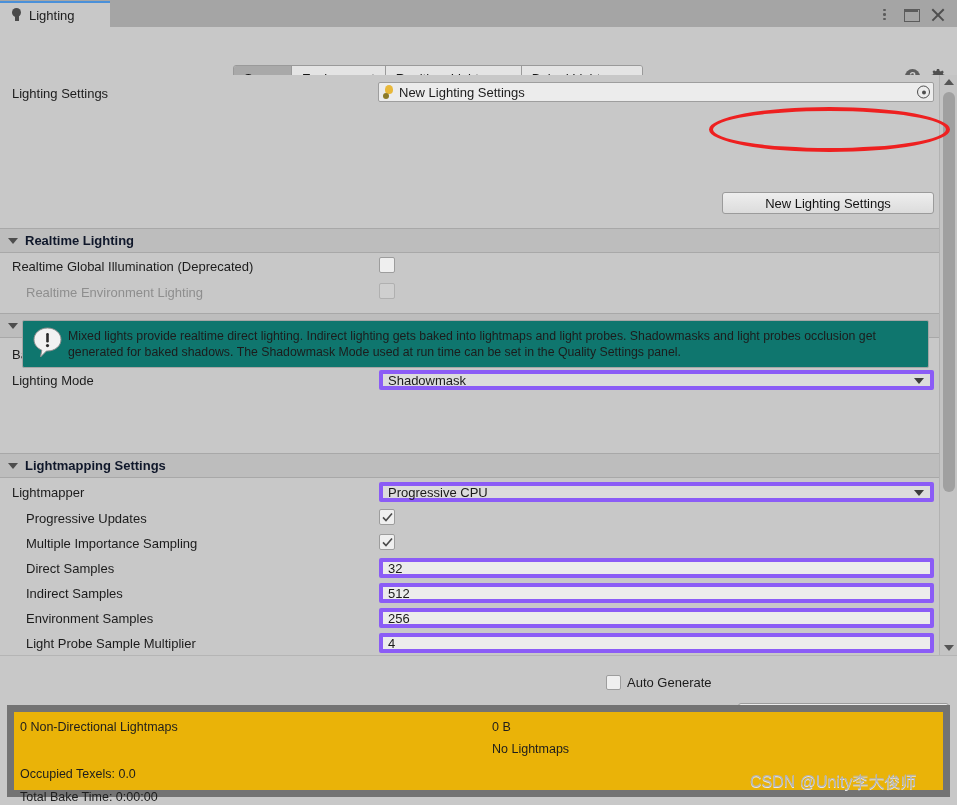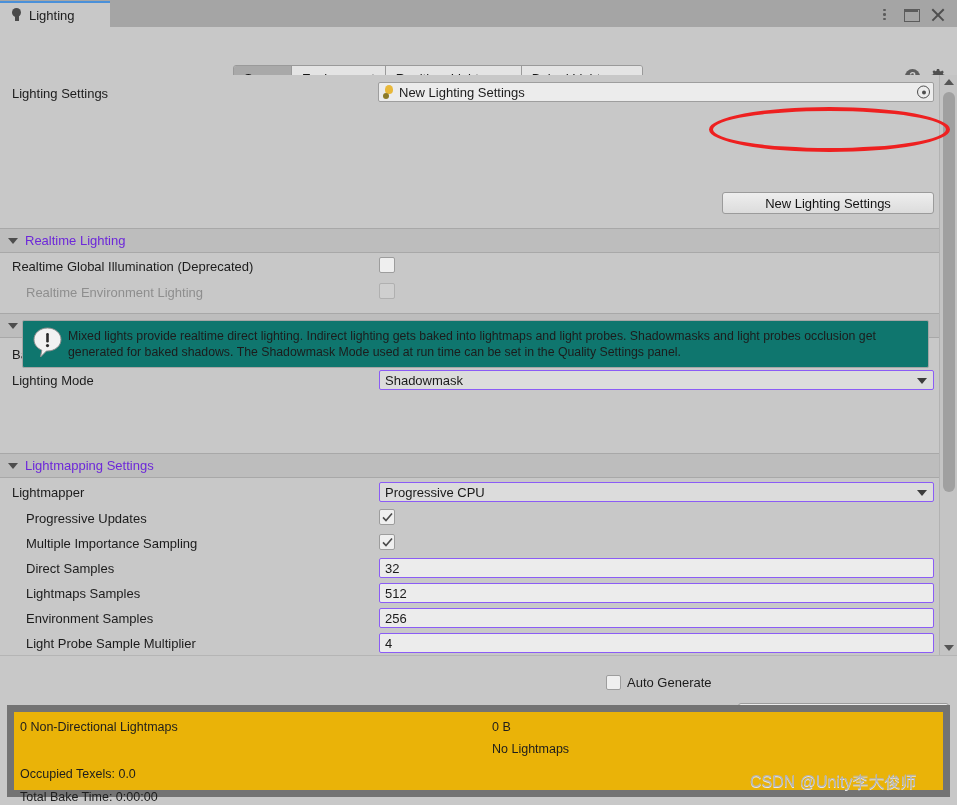--- a/index.html
+++ b/index.html
@@ -157,38 +157,38 @@
     background:#bdbdbd;
     border-top:1px solid #a8a8a8;
     border-bottom:1px solid #a8a8a8;
     display:flex; align-items:center;
   }
   .foldout{
     width:0; height:0; margin-left:8px; margin-right:7px;
     border-left:5px solid transparent; border-right:5px solid transparent;
     border-top:6px solid #4d4d4d;
   }
-  .section-title{ font-size:13px; font-weight:normal; color:#6d28d9; }
+  .section-title{ font-size:13px; font-weight:bold; color:#0f172a; }
 
   
   .checkbox{
     position:absolute; width:16px; height:16px;
     background:#efefef; border:1px solid #9d9d9d; border-radius:2px;
     display:flex; align-items:center; justify-content:center;
   }
   .checkbox.dim{ background:#cfcfcf; border-color:#b0b0b0; }
   .checkbox .tick{
     width:11px; height:11px;
   }
   .checkbox .tick svg{ display:block; }
 
   
   .field{
     position:absolute; height:20px;
-    background:#ececec; border:1px solid #8b5cf6; border-radius:2px;
+    background:#ececec; border:4px solid #8b5cf6; border-radius:2px;
     display:flex; align-items:center; padding-left:5px;
     font-size:13px; color:#1a1a1a;
   }
   .dropdown{ background:#dcdcdc; }
   .caret{
     position:absolute; right:6px; top:50%; margin-top:-2px;
     width:0; height:0;
     border-left:5px solid transparent; border-right:5px solid transparent;
     border-top:6px solid #3c3c3c;
   }
@@ -417,21 +417,21 @@
     </div>
 
     <div style="position:absolute;left:0;top:482px;width:939px;height:25px;">
       <div class="label indent2" style="top:4px;">Direct Samples</div>
       <div class="field" style="left:379px;top:1px;width:555px;">
         <span>32</span>
       </div>
     </div>
 
     <div style="position:absolute;left:0;top:507px;width:939px;height:25px;">
-      <div class="label indent2" style="top:4px;">Lightmaps Samples</div>
+      <div class="label indent2" style="top:4px;">Indirect Samples</div>
       <div class="field" style="left:379px;top:1px;width:555px;">
         <span>512</span>
       </div>
     </div>
 
     <div style="position:absolute;left:0;top:532px;width:939px;height:25px;">
       <div class="label indent2" style="top:4px;">Environment Samples</div>
       <div class="field" style="left:379px;top:1px;width:555px;">
         <span>256</span>
       </div>

